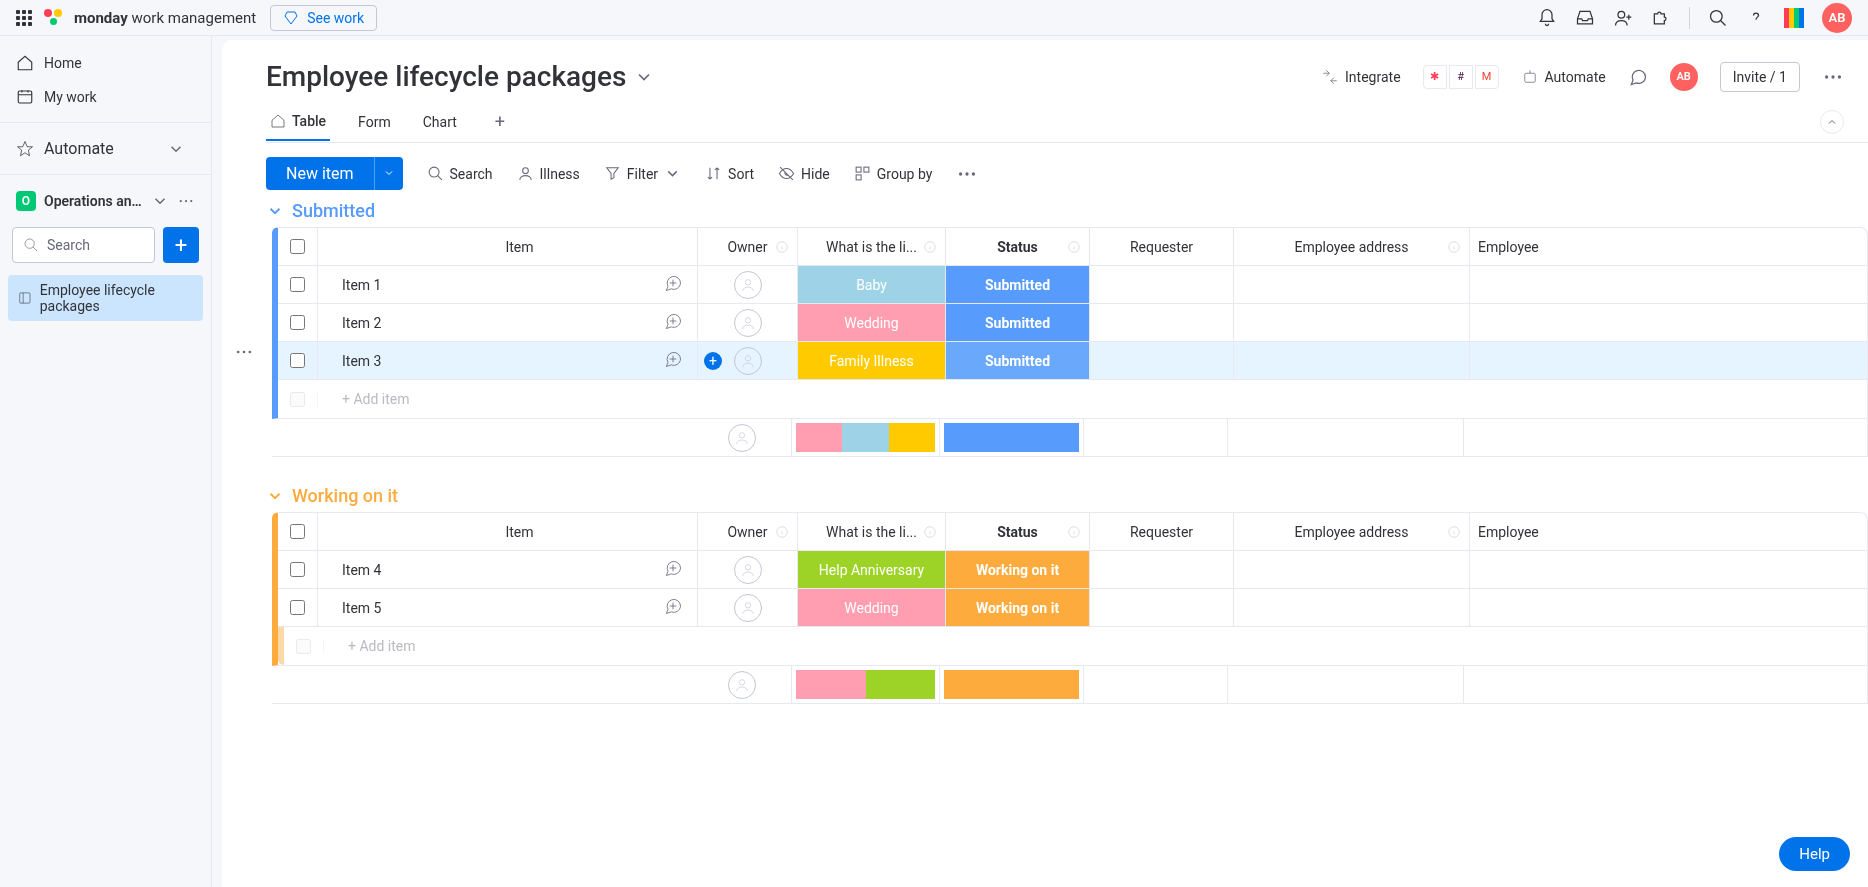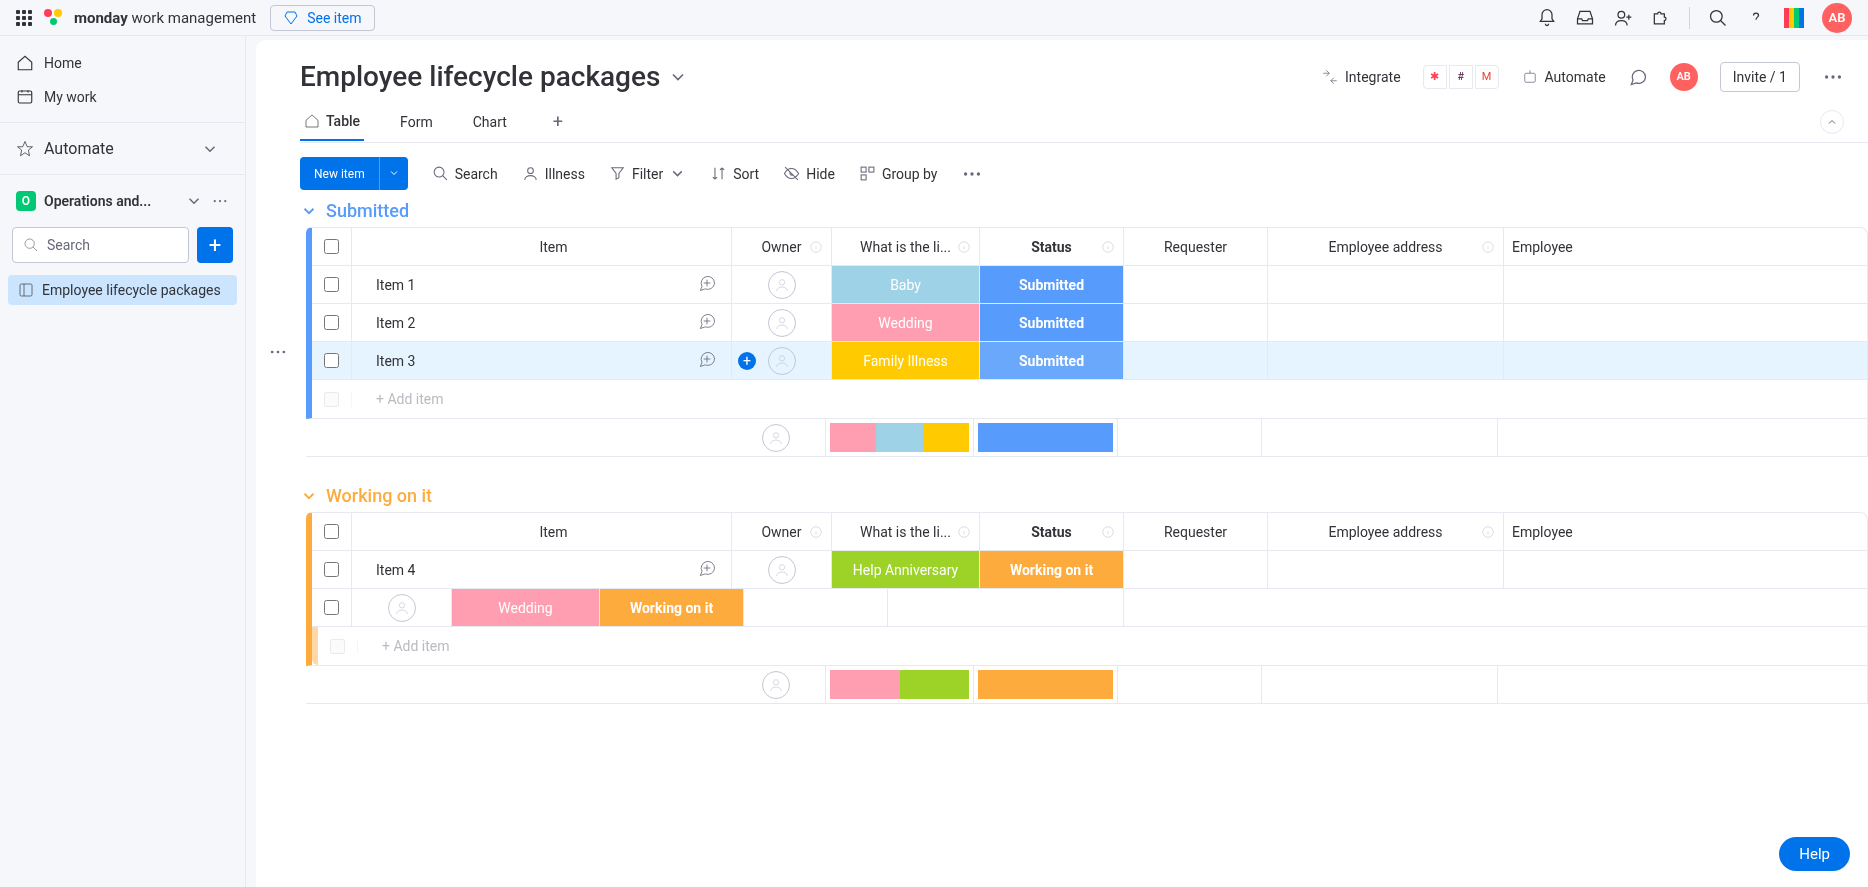--- a/index.html
+++ b/index.html
@@ -20,21 +20,21 @@
 .top-spacer { flex:1; }
 .top-icons { display:flex; align-items:center; gap:18px; }
 .top-icons .ic { width:20px; height:20px; cursor:pointer; stroke:#323338; fill:none; stroke-width:1.5; }
 .top-divider { width:1px; height:22px; background:#d0d4e4; }
 .rainbow { width:20px; height:20px; display:grid; grid-template-columns:repeat(4,5px); gap:0;}
 .rainbow span:nth-child(1){background:#ff3d57;} .rainbow span:nth-child(2){background:#ffcb00;} .rainbow span:nth-child(3){background:#00ca72;} .rainbow span:nth-child(4){background:#0073ea;}
 .avatar { width:30px; height:30px; border-radius:50%; background:#ff6161; color:#fff; font-size:13px; font-weight:600; display:flex; align-items:center; justify-content:center; }
 
 
 .layout { display:flex; height:calc(100vh - 36px); }
-.sidebar { width:246px; background:#f6f7fb; border-right:1px solid #e6e9ef; padding-top:10px; }
+.sidebar { width:212px; background:#f6f7fb; border-right:1px solid #e6e9ef; padding-top:10px; }
 .sb-item { display:flex; align-items:center; gap:10px; padding:8px 16px; font-size:14px; cursor:pointer; }
 .sb-item svg { width:18px; height:18px; stroke:#323338; fill:none; stroke-width:1.5; }
 .sb-divider { border:0; border-top:1px solid #e6e9ef; margin:8px 0; }
 .sb-fav { display:flex; align-items:center; padding:8px 16px; }
 .sb-fav svg { width:18px; height:18px; stroke:#323338; fill:none; margin-right:10px;}
 .sb-fav .chev { margin-left:auto; }
 .sb-workspace { display:flex; align-items:center; padding:8px 16px; gap:8px; }
 .ws-icon { width:20px; height:20px; border-radius:4px; background:#00c875; color:#fff; font-size:12px; font-weight:600; display:flex; align-items:center; justify-content:center; }
 .ws-name { font-weight:600; font-size:14px; flex:1; white-space:nowrap; overflow:hidden; text-overflow:ellipsis; }
 .ws-chev, .ws-more { width:18px; height:18px; cursor:pointer; }
@@ -54,31 +54,31 @@
 .hdr-btns { display:flex; align-items:center; gap:22px; }
 .hdr-text-btn { display:flex; align-items:center; gap:6px; font-size:14px; color:#323338; cursor:pointer; }
 .hdr-text-btn svg { width:18px; height:18px; stroke:#676879; fill:none; }
 .int-icons { display:flex; gap:2px; }
 .int-icons .hex { width:24px; height:24px; border:1px solid #e6e9ef; display:flex; align-items:center; justify-content:center; font-size:11px; transform:rotate(0deg); }
 .avatar-small { width:28px; height:28px; border-radius:50%; background:#ff6161; color:#fff; font-size:11px; font-weight:600; display:flex; align-items:center; justify-content:center; }
 .invite-btn { border:1px solid #c3c6d4; border-radius:4px; padding:6px 12px; font-size:14px; cursor:pointer; }
 .hdr-more { cursor:pointer; }
 
 
-.view-tabs { display:flex; align-items:center; gap:32px; border-bottom:1px solid #e6e9ef; margin-top:8px; padding-right:24px; }
+.view-tabs { display:flex; align-items:center; gap:24px; border-bottom:1px solid #e6e9ef; margin-top:8px; padding-right:24px; }
 .view-tab { padding:10px 4px; font-size:14px; color:#323338; cursor:pointer; display:flex; align-items:center; gap:6px; }
 .view-tab.active { border-bottom:2px solid #0073ea; font-weight:500; }
 .view-tab svg { width:16px; height:16px; stroke:#323338; fill:none; }
 .view-add { font-size:18px; color:#676879; cursor:pointer; padding:10px; }
 .collapse-btn { margin-left:auto; width:24px; height:24px; border:1px solid #e6e9ef; border-radius:50%; display:flex; align-items:center; justify-content:center; cursor:pointer; }
 
 
 .toolbar { display:flex; align-items:center; gap:24px; padding:14px 24px 10px 0; }
 .new-item-btn { display:flex; align-items:center; background:#0073ea; color:#fff; border-radius:4px; overflow:hidden; cursor:pointer; }
-.new-item-btn .lbl { padding:7px 14px; font-size:12px; }
+.new-item-btn .lbl { padding:7px 20px; font-size:16px; }
 .new-item-btn .dd { padding:7px 8px; border-left:1px solid rgba(255,255,255,.3); }
 .tool { display:flex; align-items:center; gap:6px; font-size:14px; color:#323338; cursor:pointer; }
 .tool svg { width:17px; height:17px; stroke:#676879; fill:none; stroke-width:1.5; }
 .tool-more { cursor:pointer; }
 
 
 .group { margin:0 0 28px 0; }
 .group-header { display:flex; align-items:center; gap:8px; margin-bottom:6px; }
 .group-header .chev { width:18px; height:18px; }
 .group-title { font-size:18px; font-weight:500; }
@@ -153,21 +153,21 @@
   <div class="logo-dots">
       <span class="d d1"></span>
       <span class="d d2"></span>
       <span class="d d3"></span>
     </div>
   <div class="brand"><b>monday</b><span> work management</span></div>
   <div class="see-plans">
     <svg viewBox="0 0 24 24" width="16" height="16">
         <path d="M6 3h12l3 6-9 12L3 9l3-6z" fill="none" stroke="#0073ea" stroke-width="1.5"></path>
       </svg>
-    <span>See item</span>
+    <span>See work</span>
   </div>
   <div class="top-spacer"></div>
   <div class="top-icons">
     <svg class="ic" viewBox="0 0 24 24">
         <path d="M6 8a6 6 0 1112 0v5l2 3H4l2-3V8zM10 19a2 2 0 004 0"></path>
       </svg>
     <svg class="ic" viewBox="0 0 24 24">
         <path d="M3 13l3-9h12l3 9v6H3v-6zM3 13h5l1 2h6l1-2h5"></path>
       </svg>
     <svg class="ic" viewBox="0 0 24 24">
@@ -563,20 +563,24 @@
     <div class="cell status" style="background:#fdab3d">Working on it</div>
     <div class="cell req"></div>
     <div class="cell addr"></div>
     <div class="cell emp"></div>
   </div>
             <div class="row" style="position:relative">
 
     <div class="cell cb">
                 <input type="checkbox" style="">
               </div>
+    <div class="cell item">Item 5<div class="bubble"><svg viewBox="0 0 24 24">
+                    <path d="M21 12a8 8 0 01-11 7l-6 2 2-5a8 8 0 1115-4z"></path>
+                    <path d="M12 8v8M8 12h8"></path>
+                  </svg></div></div>
     <div class="cell owner" style="position:relative">
                 <div class="person-ic">
                   <svg viewBox="0 0 24 24">
                     <circle cx="12" cy="8" r="4"></circle>
                     <path d="M4 21c0-4 4-6 8-6s8 2 8 6"></path>
                   </svg>
                 </div>
               </div>
     <div class="cell event" style="background:#ff9eb0">Wedding</div>
     <div class="cell status" style="background:#fdab3d">Working on it</div>

